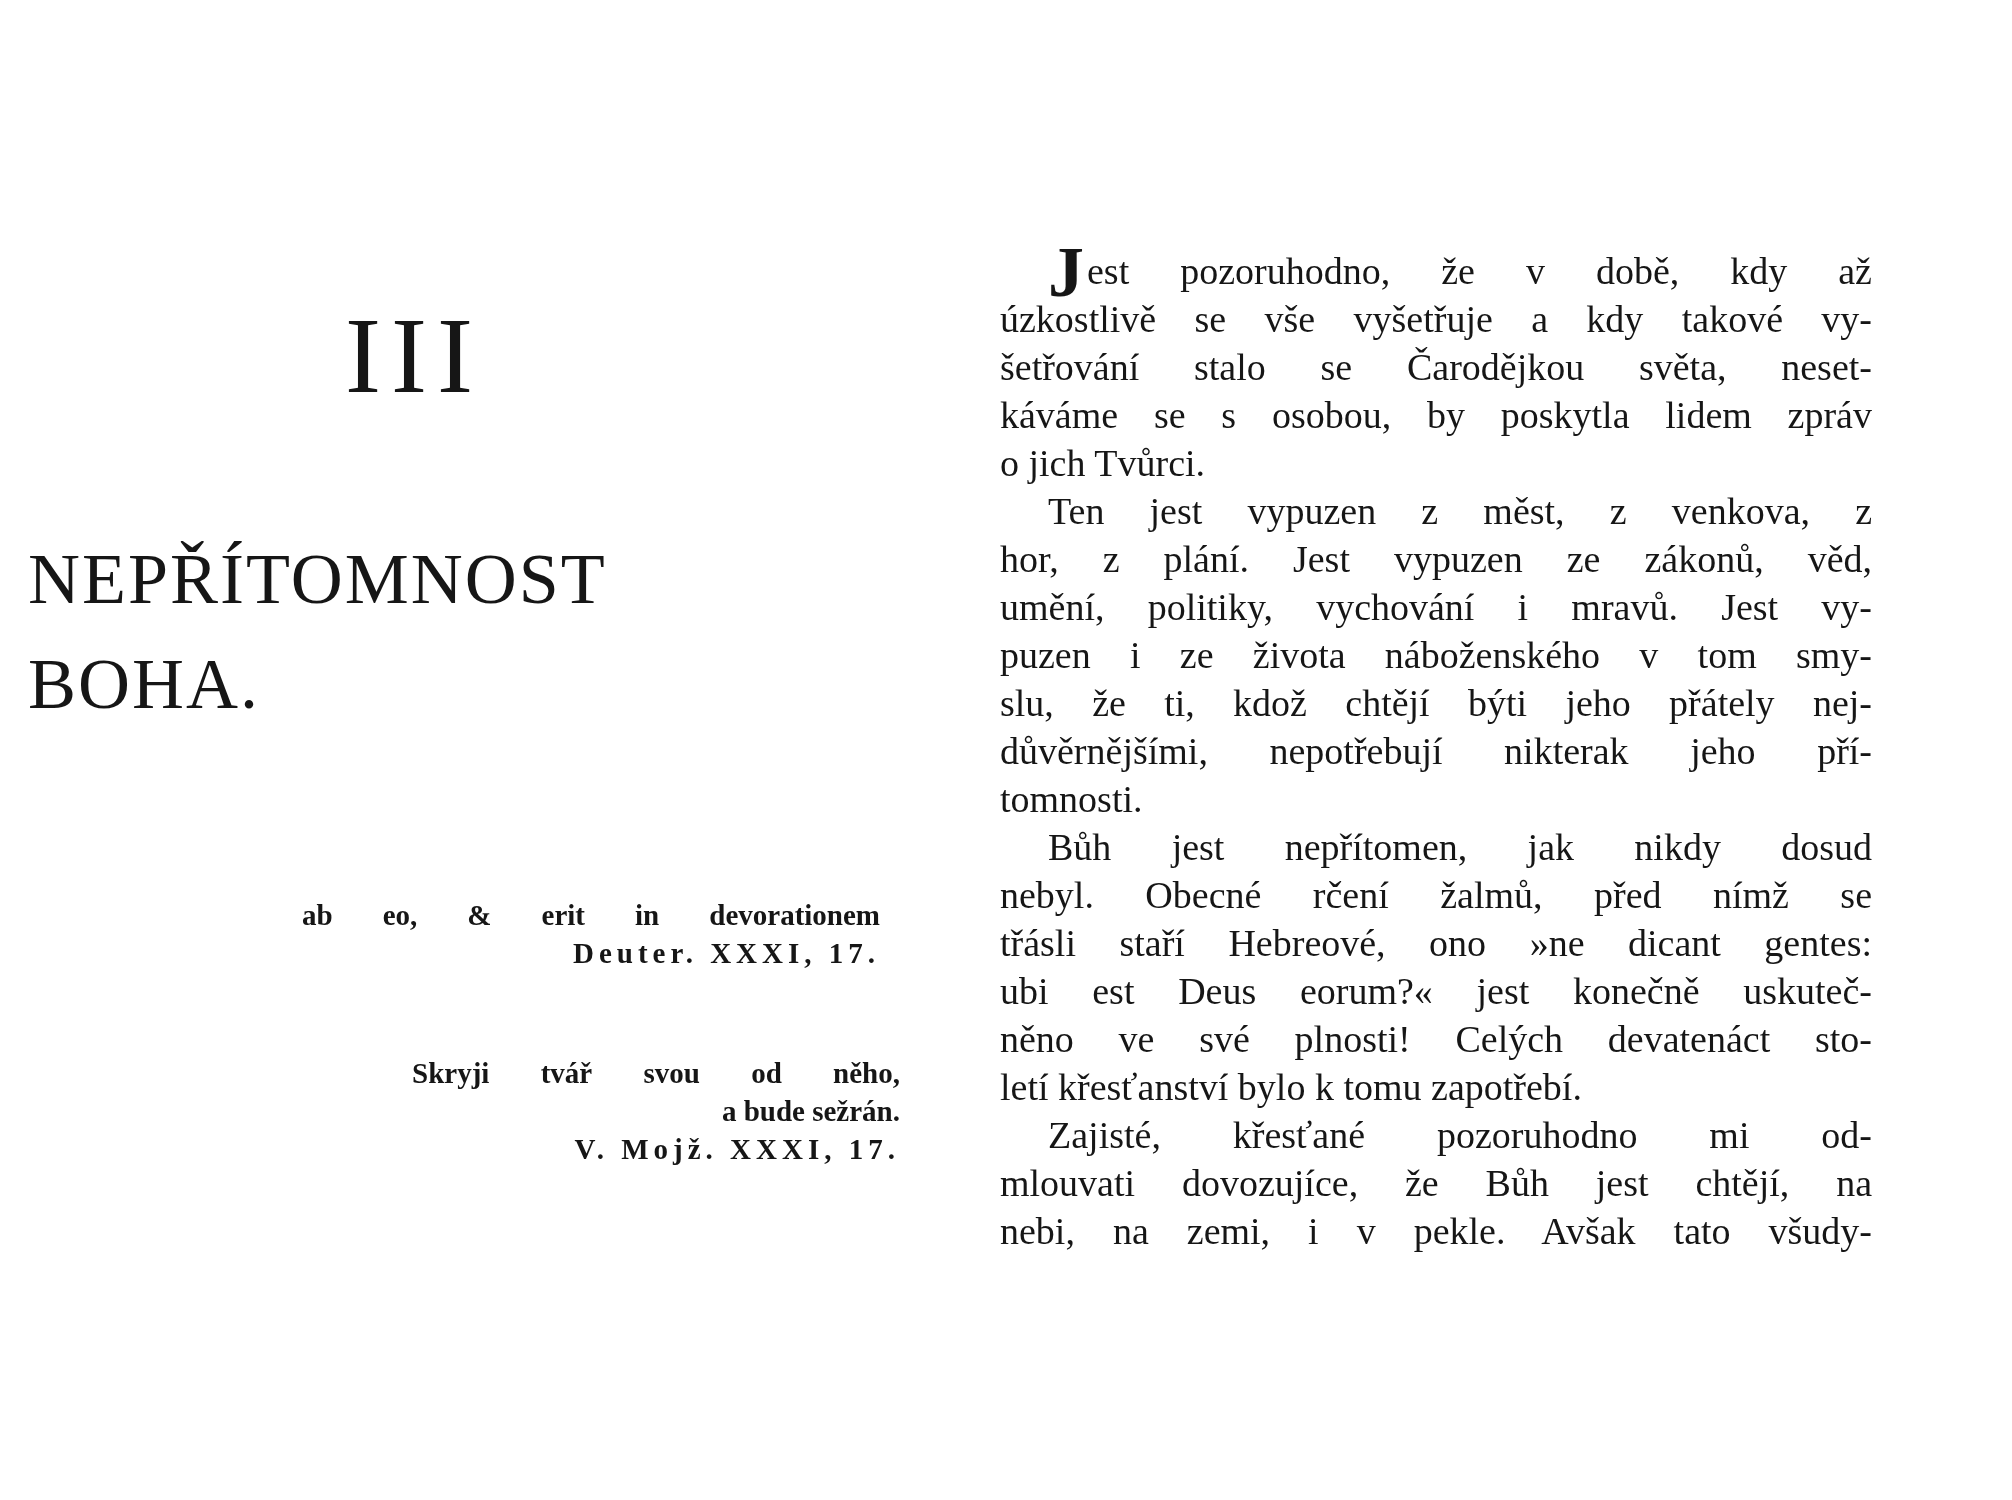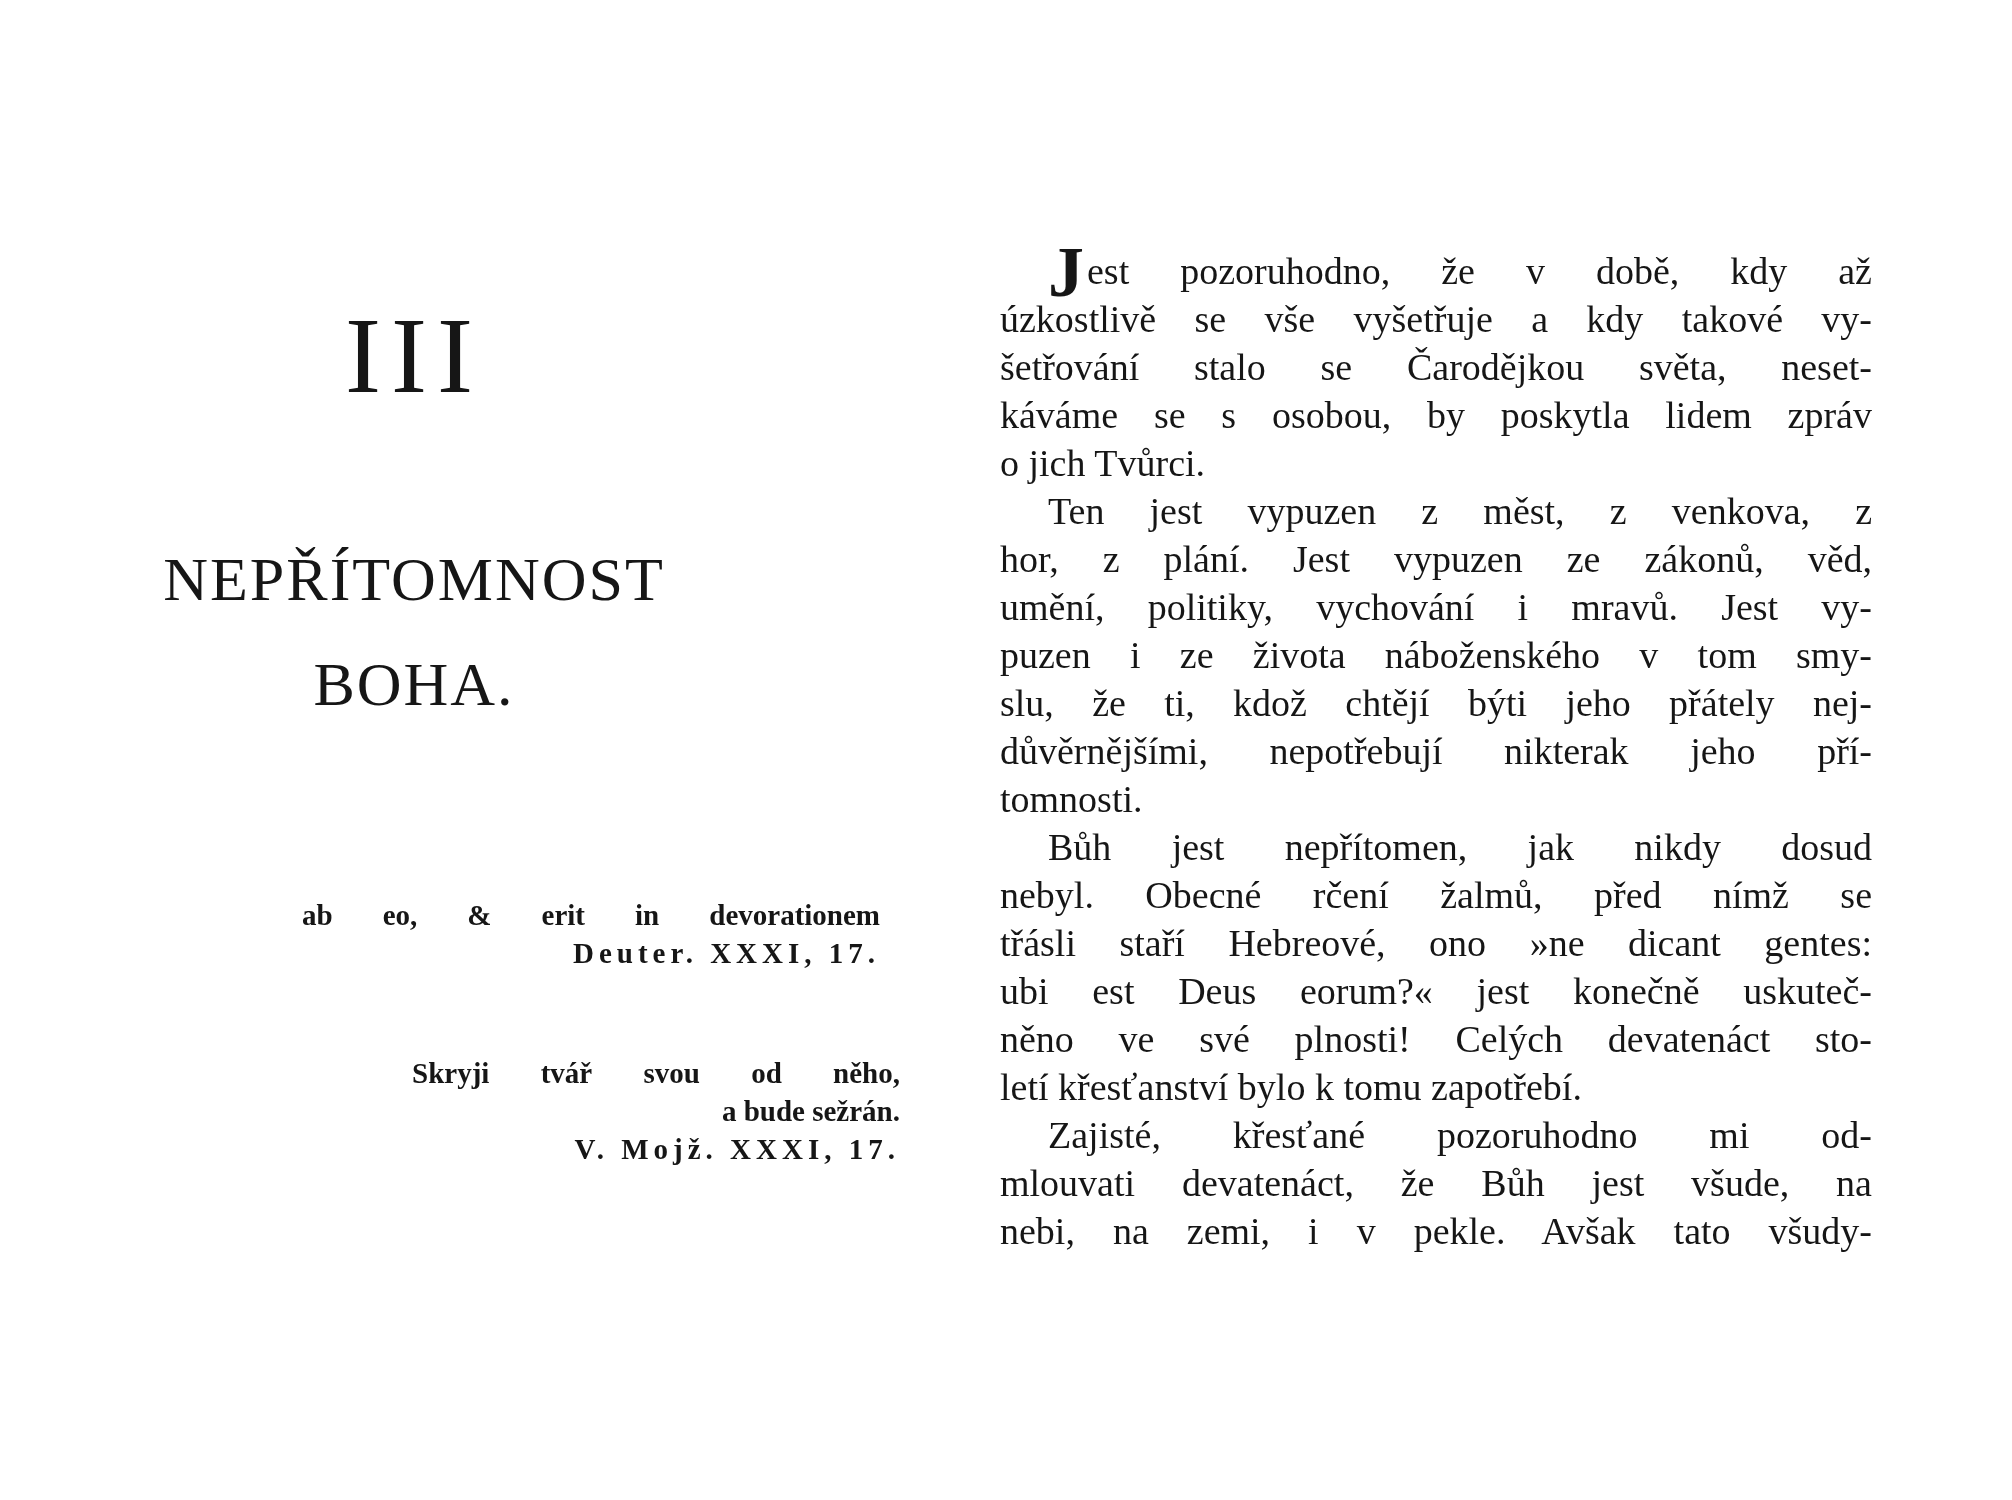--- a/index.html
+++ b/index.html
@@ -20,22 +20,22 @@
   
   .chapter-number{
     left:28px;top:302px;width:772px;
     text-align:center;
     font-size:108px;line-height:1;
     letter-spacing:10px;
     font-stretch:condensed;
   }
   .chapter-title{
     left:28px;top:527px;width:772px;
-    text-align:center;
-    font-size:62px;line-height:105px;
+    text-align:left;
+    font-size:72px;line-height:105px;
     letter-spacing:2px;
     font-stretch:condensed;
     white-space:nowrap;
   }
   .epigraph{
     font-weight:bold;
     font-size:29px;line-height:38px;
   }
   .epigraph-1{left:302px;top:896px;width:578px;}
   .epigraph-2{left:298px;top:1054px;width:602px;}
@@ -124,17 +124,17 @@
     <div class="bline indent">Bůh jest nepřítomen, jak nikdy dosud</div>
     <div class="bline">nebyl. Obecné rčení žalmů, před nímž se</div>
     <div class="bline">třásli staří Hebreové, ono »ne dicant gentes:</div>
     <div class="bline">ubi est Deus eorum?« jest konečně uskuteč-</div>
     <div class="bline">něno ve své plnosti! Celých devatenáct sto-</div>
     <div class="bline last">letí křesťanství bylo k tomu zapotřebí.</div>
   </div>
 
   <div>
     <div class="bline indent">Zajisté, křesťané pozoruhodno mi od-</div>
-    <div class="bline">mlouvati devatenáct, že Bůh jest všude, na</div>
+    <div class="bline">mlouvati dovozujíce, že Bůh jest chtějí, na</div>
     <div class="bline">nebi, na zemi, i v pekle. Avšak tato všudy-</div>
   </div>
 
 </div>
 
 </body></html>

